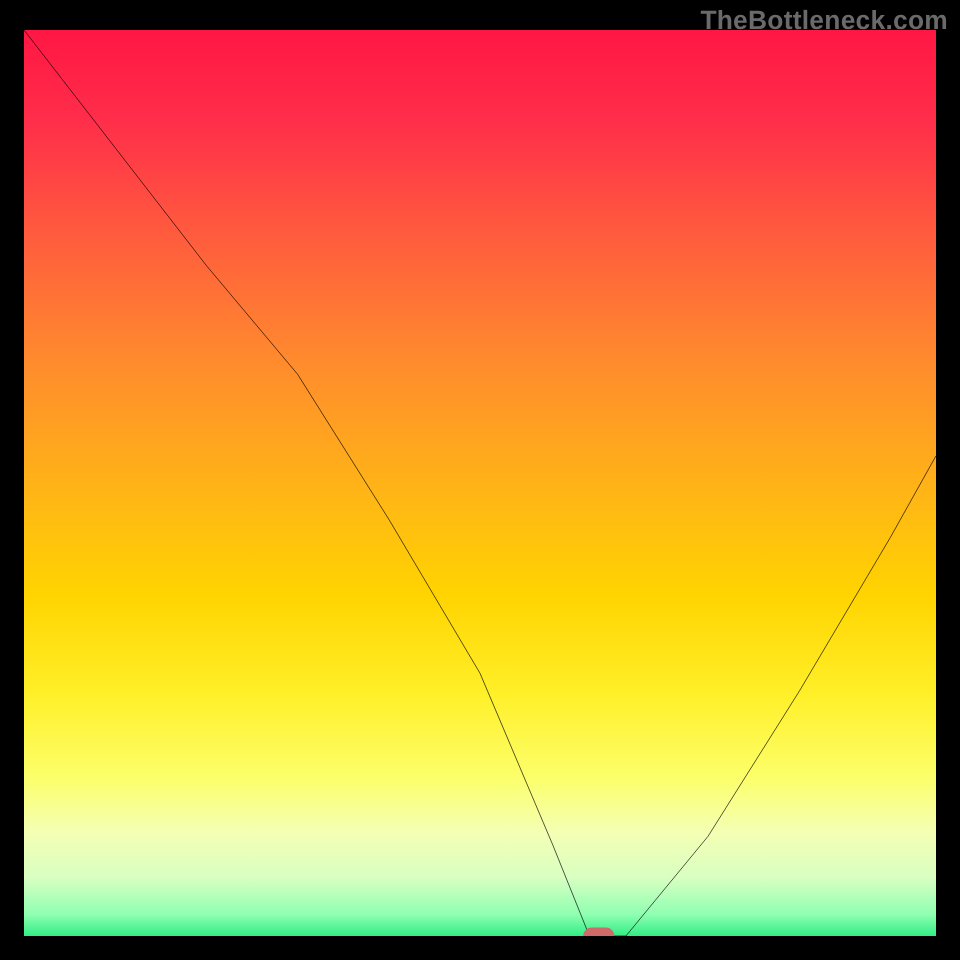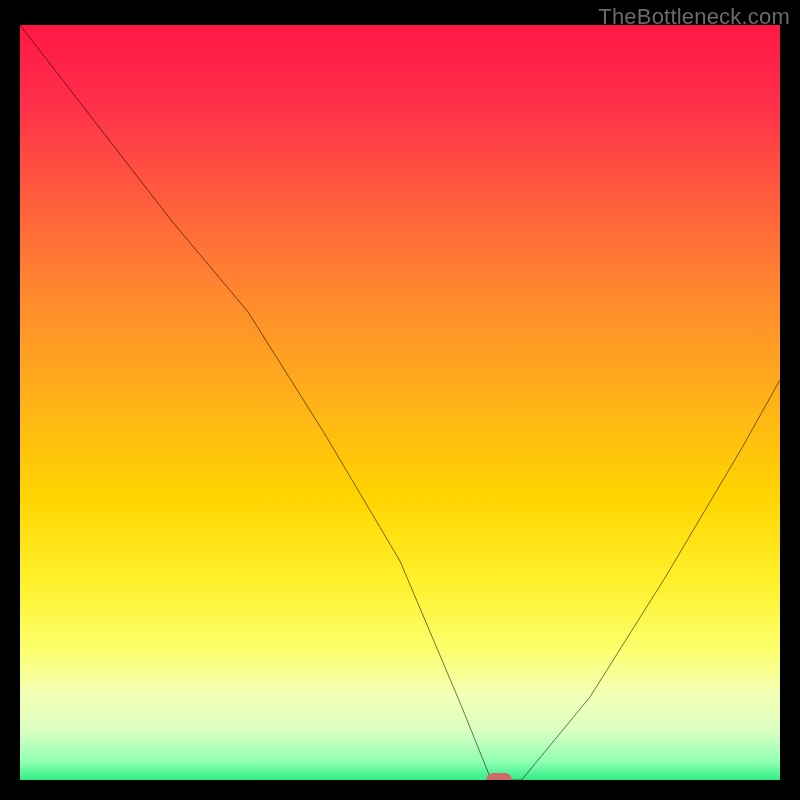--- a/index.html
+++ b/index.html
@@ -16,21 +16,21 @@
     width: 800px;
     height: 800px;
     background: #000;
   }
   .watermark {
     position: absolute;
     top: 4px;
     right: 10px;
     color: #6a6a6a;
     font-size: 22px;
-    font-weight: 400;
+    font-weight: 700;
     letter-spacing: 0.2px;
     z-index: 10;
     user-select: none;
   }
   .plot-area {
     position: absolute;
     left: 20px;
     top: 25px;
     width: 760px;
     height: 755px;

